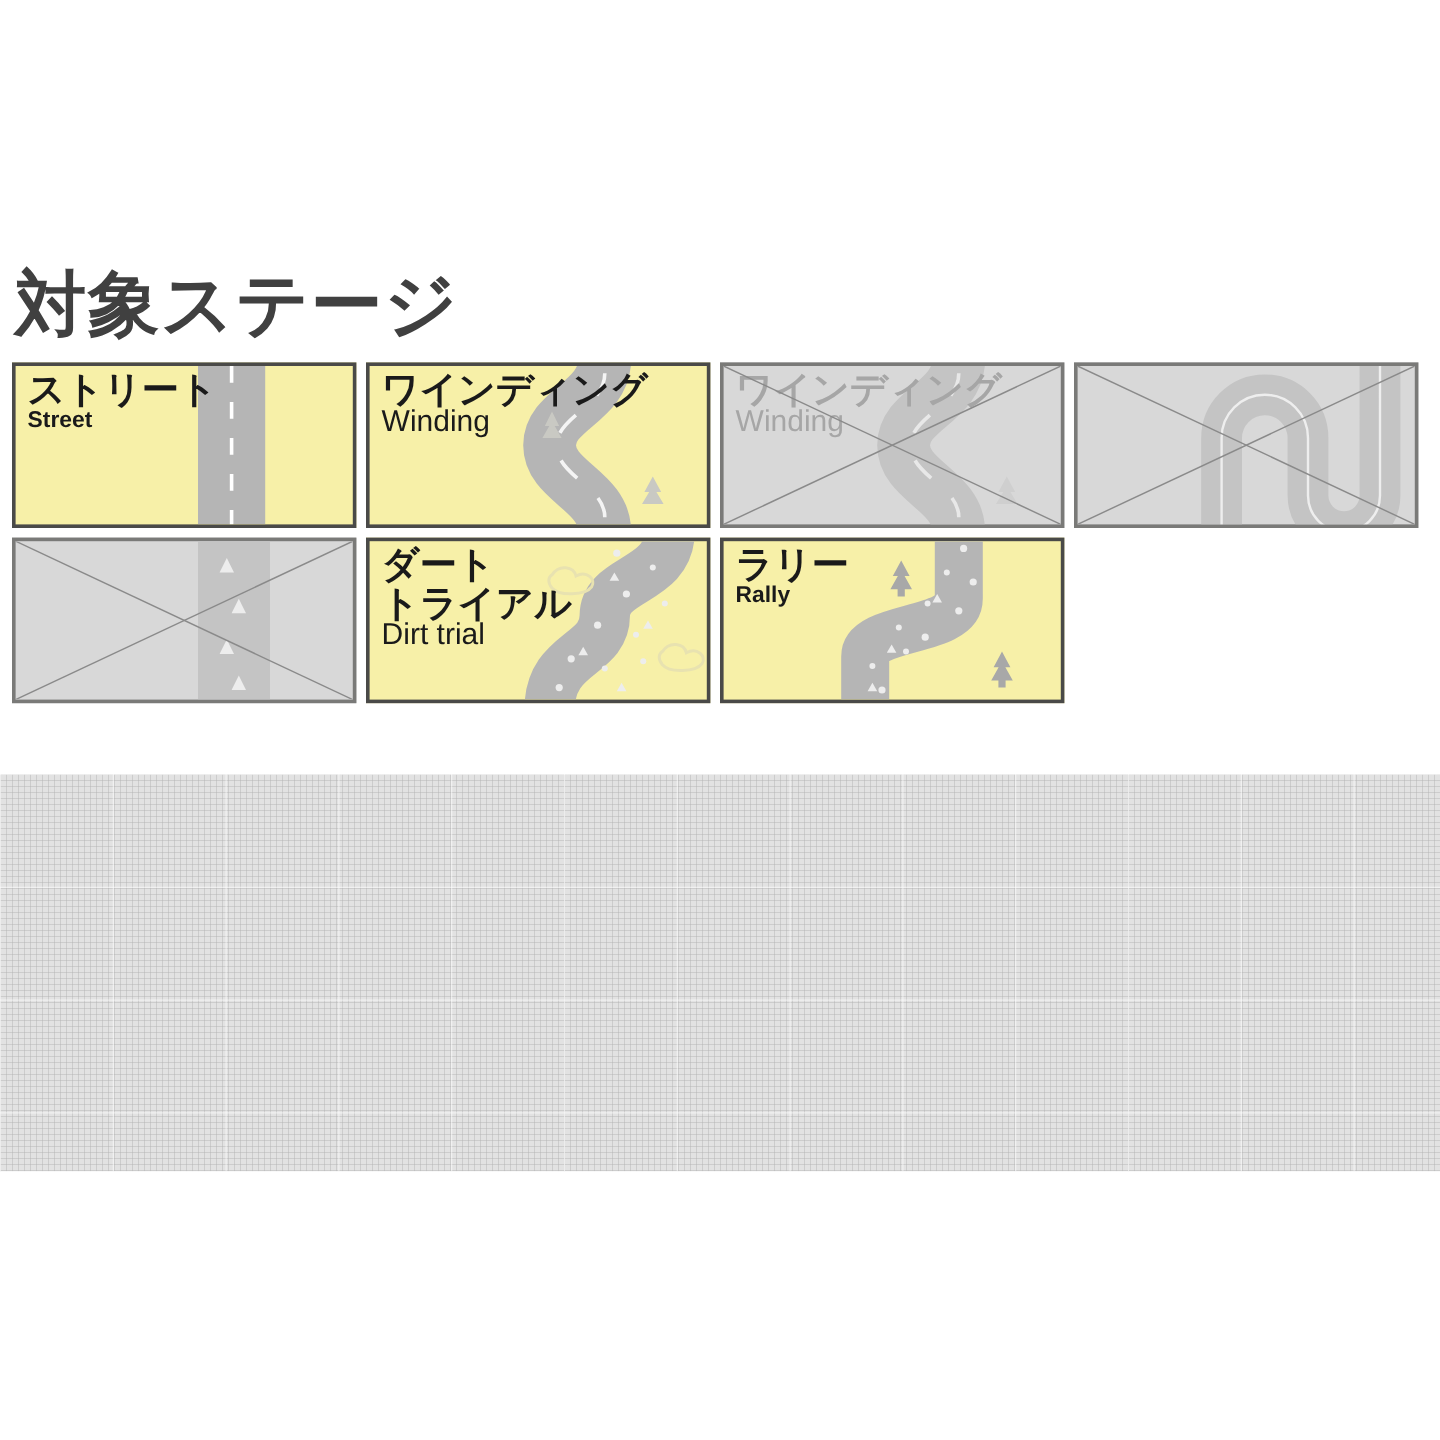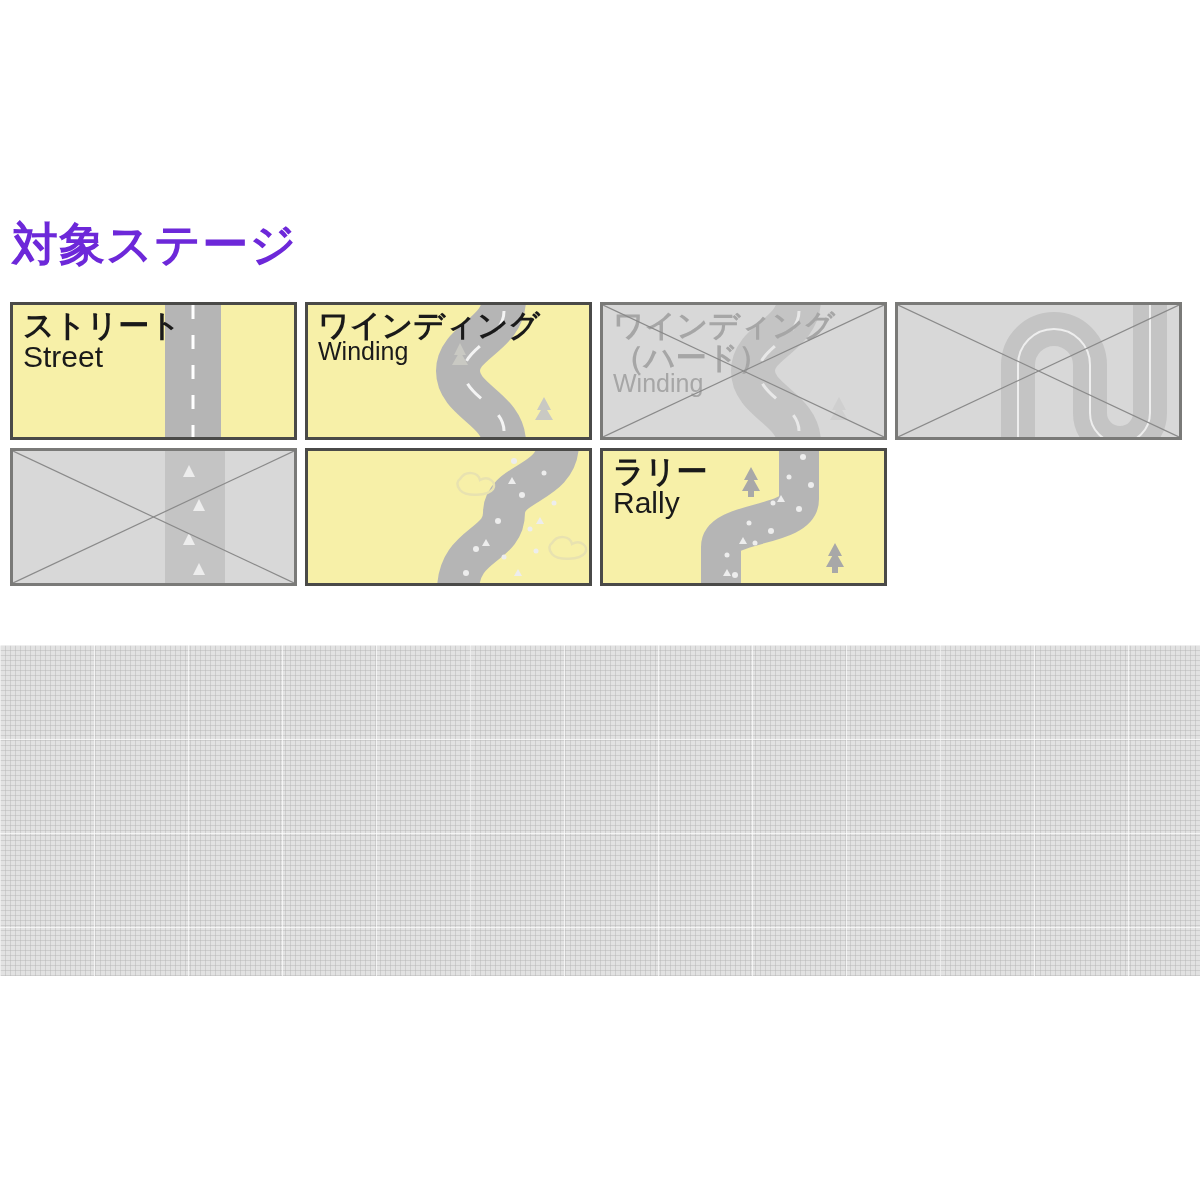--- a/index.html
+++ b/index.html
@@ -8,24 +8,24 @@
     background:#ffffff;
     font-family:"Liberation Sans","DejaVu Sans",sans-serif;
     overflow:hidden;
     position:relative;
   }
 
   
   #stage-title{
     position:absolute;
     left:12px; top:214px;
-    font-size:46px;
+    font-size:60px;
     font-weight:700;
     letter-spacing:1px;
-    color:#6d28d9;
+    color:#404040;
     font-family:"DejaVu Sans","Liberation Sans",sans-serif;
   }
 
   
   #stage-grid{
     position:absolute;
     left:10px; top:302px;
     width:1180px;
     display:grid;
     grid-template-columns:repeat(4,287px);
@@ -50,22 +50,22 @@
   }
   .lab-jp{
     font-size:31px;
     font-weight:700;
     color:#1a1a1a;
     font-family:"DejaVu Sans","Liberation Sans",sans-serif;
     white-space:nowrap;
     display:block;
   }
   .lab-en{
-    font-size:30px;
-    font-weight:400;
+    font-size:19px;
+    font-weight:700;
     color:#1a1a1a;
     display:block;
     white-space:nowrap;
   }
   .lab-en-sm{
     font-size:25px;
     font-weight:400;
     color:#1a1a1a;
     display:block;
     white-space:nowrap;
@@ -144,21 +144,20 @@
       <svg viewBox="0 0 281 132" preserveAspectRatio="none">
         <path d="M196 -6 C 196 30, 150 36, 150 66 C 150 96, 196 104, 196 138" stroke="#c4c4c4" stroke-width="44" fill="none"></path>
         <path d="M196 6 C 196 34, 156 42, 156 66 C 156 92, 196 100, 196 126" stroke="#e8e8e8" stroke-width="3" fill="none" stroke-dasharray="20 24"></path>
         <g fill="#cfcfcf">
           <path d="M236 92 l7 13 h-14 z M236 100 l9 15 h-18 z"></path>
         </g>
       </svg>
     </div>
     <div class="card-labels">
       <span class="lab-jp">ワインディング</span>
-      <span class="lab-jp">（ハード）</span>
       <span class="lab-en-sm">Winding</span>
     </div>
     <div class="cross">
       <svg viewBox="0 0 281 132" preserveAspectRatio="none">
         <line x1="0" y1="0" x2="281" y2="132" stroke="#8a8a8a" stroke-width="1.2"></line>
         <line x1="281" y1="0" x2="0" y2="132" stroke="#8a8a8a" stroke-width="1.2"></line>
       </svg>
     </div>
   </div>
 
@@ -216,20 +215,25 @@
             <path d="M232 66 l4 7 h-8 z"></path>
           <path d="M178 88 l4 7 h-8 z"></path>
             <path d="M210 118 l4 7 h-8 z"></path>
         </g>
         <g fill="none" stroke="#e8e2b0" stroke-width="2.5">
           <path d="M152 28 c6 -9 18 -7 20 1 c9 -5 17 3 13 9 c-5 7 -27 8 -33 1 c-4 -5 -3 -9 0 -11z"></path>
           <path d="M244 92 c6 -9 18 -7 20 1 c9 -5 17 3 13 9 c-5 7 -27 8 -33 1 c-4 -5 -3 -9 0 -11z"></path>
         </g>
       </svg>
     </div>
+    <div class="card-labels">
+      <span class="lab-jp">ダート</span>
+      <span class="lab-jp">トライアル</span>
+      <span class="lab-en-sm">Dirt trial</span>
+    </div>
   </div>
 
   <div class="stage-card">
     <div class="card-art">
       <svg viewBox="0 0 281 132" preserveAspectRatio="none">
         <path d="M118 140 L118 96 C118 70, 196 76, 196 48 L196 -8" stroke="#b5b5b5" stroke-width="40" fill="none"></path>
         <g fill="#ededed">
           <circle cx="200" cy="6" r="3"></circle>
             <circle cx="186" cy="26" r="2.5"></circle>
           <circle cx="208" cy="34" r="3"></circle>

